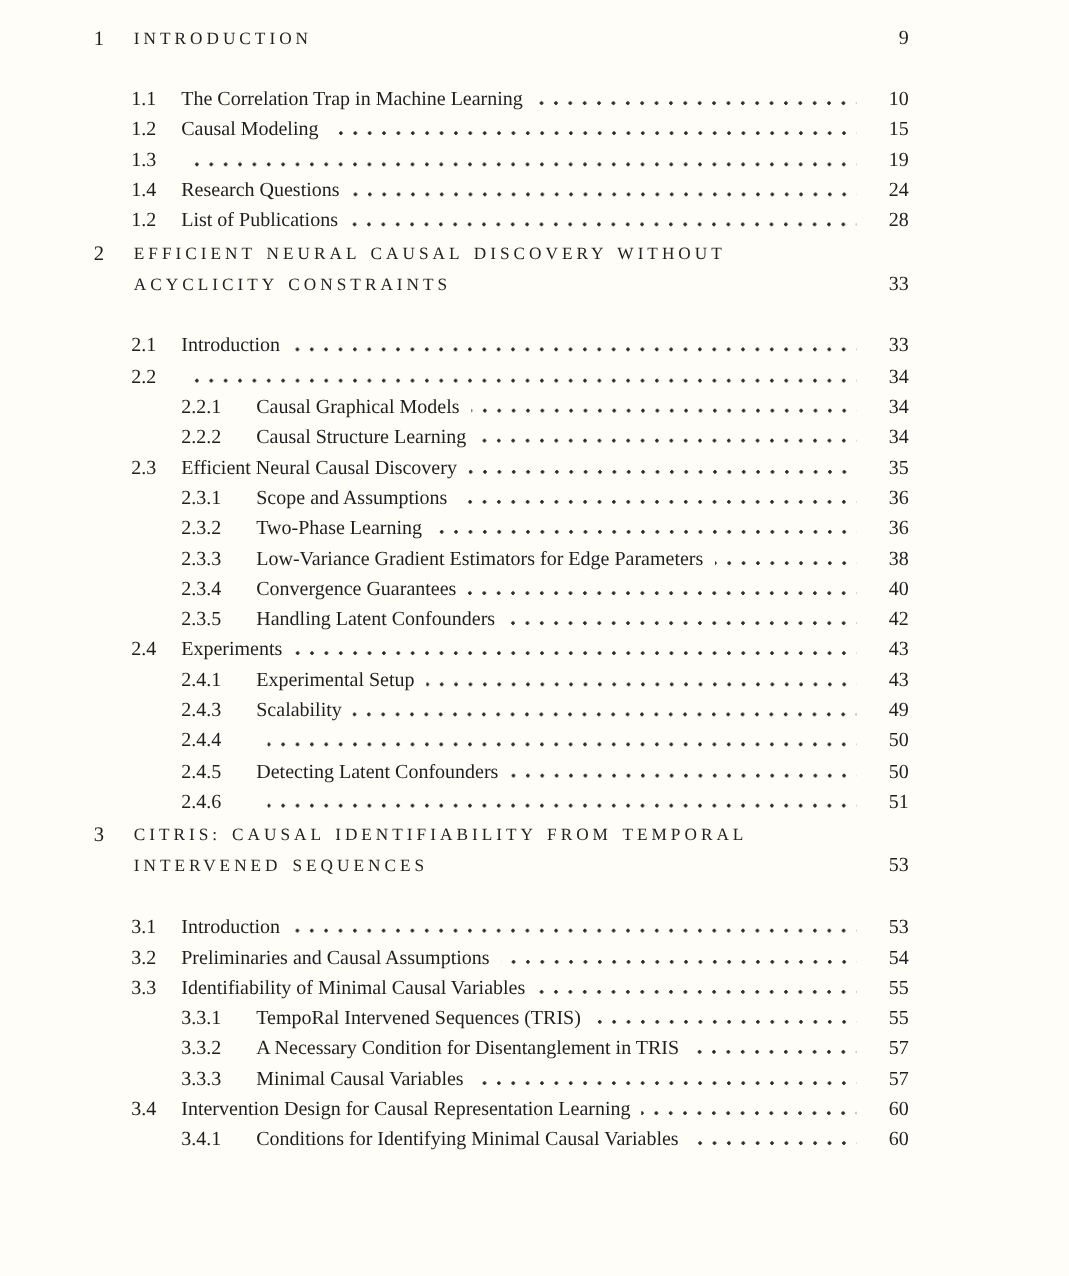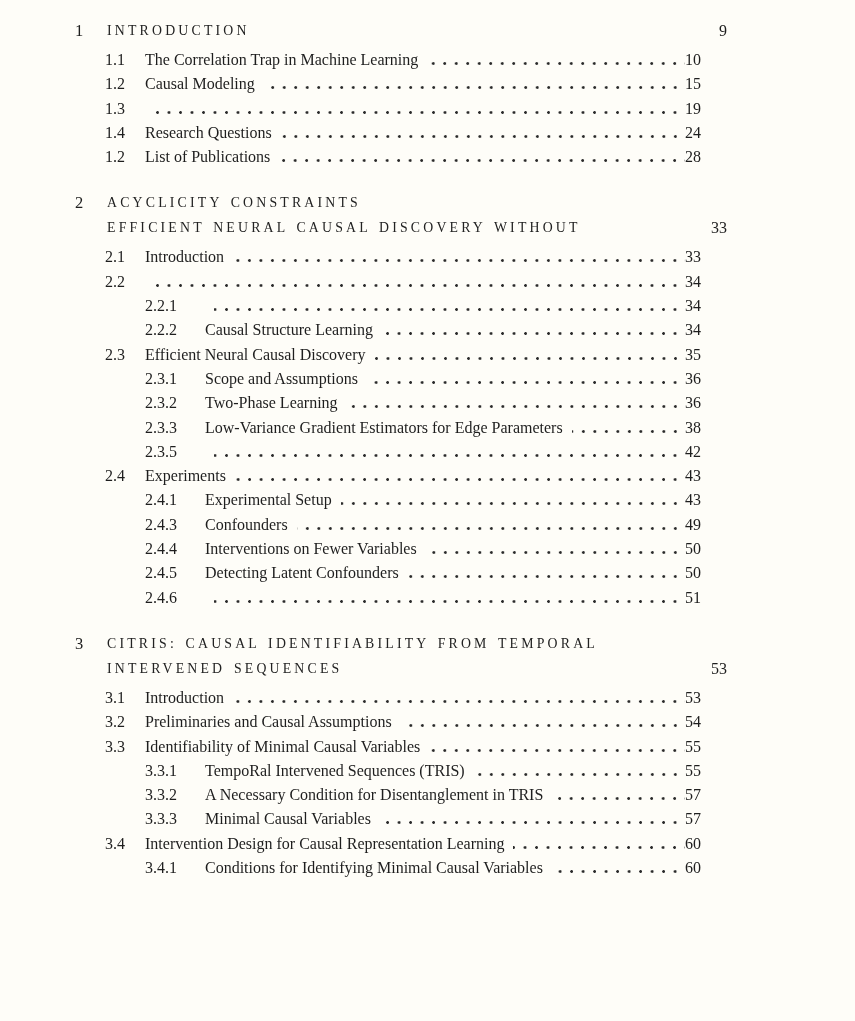--- a/index.html
+++ b/index.html
@@ -48,37 +48,38 @@
 
   
   .row {
     display: flex;
     align-items: baseline;
     height: 24.3px;
     line-height: 24.3px;
     font-size: 16px;
     white-space: nowrap;
   }
-  .row .num   { margin-left: 30px; width: 40px; flex: none; }
+  .row .num   { margin-left: 30px; width: 40px; flex: none; margin-top: 20px; }
   .row[data-level="2"] .num { margin-left: 70px; width: 60px; }
   .row .title { flex: none; }
   .leader {
     flex: 1;
     min-width: 0;
     height: 3px;
     margin-left: 9px;
     align-self: auto;
     background-image: radial-gradient(circle at 1.5px 1.5px, #2b2b2b 1.15px, rgba(0,0,0,0) 1.6px);
     background-size: 11.5px 3px;
     background-repeat: repeat-x;
     background-position: right bottom;
   }
   .pg {
     width: 42px;
     flex: none;
+    text-align: right;
   }
 </style>
 </head>
 <body>
 
 <div class="page">
 
   <section class="chapter">
     <div class="ch-head">
       <span class="ch-num">1</span>
@@ -116,38 +117,39 @@
         <span class="title">List of Publications</span>
         <span class="leader"></span>
         <span class="pg">28</span>
       </div>
   </section>
 
   <section class="chapter">
     <div class="ch-head">
       <span class="ch-num">2</span>
       <span class="ch-titles">
+        <span class="ch-line">EFFICIENT NEURAL CAUSAL DISCOVERY WITHOUT</span>
         <span class="ch-line">ACYCLICITY CONSTRAINTS</span>
-        <span class="ch-line">EFFICIENT NEURAL CAUSAL DISCOVERY WITHOUT</span>
       </span>
       <span class="ch-pg">33</span>
     </div>
     <div class="row" data-level="1">
         <span class="num">2.1</span>
         <span class="title">Introduction</span>
         <span class="leader"></span>
         <span class="pg">33</span>
       </div>
       <div class="row" data-level="1">
         <span class="num">2.2</span>
         <span class="leader"></span>
         <span class="pg">34</span>
       </div>
       <div class="row" data-level="2">
         <span class="num">2.2.1</span>
+        <span class="title">Causal Graphical Models</span>
         <span class="leader"></span>
         <span class="pg">34</span>
       </div>
       <div class="row" data-level="2">
         <span class="num">2.2.2</span>
         <span class="title">Causal Structure Learning</span>
         <span class="leader"></span>
         <span class="pg">34</span>
       </div>
       <div class="row" data-level="1">
@@ -168,45 +170,51 @@
         <span class="leader"></span>
         <span class="pg">36</span>
       </div>
       <div class="row" data-level="2">
         <span class="num">2.3.3</span>
         <span class="title">Low-Variance Gradient Estimators for Edge Parameters</span>
         <span class="leader"></span>
         <span class="pg">38</span>
       </div>
       <div class="row" data-level="2">
+        <span class="num">2.3.4</span>
+        <span class="title">Convergence Guarantees</span>
+        <span class="leader"></span>
+        <span class="pg">40</span>
+      </div>
+      <div class="row" data-level="2">
         <span class="num">2.3.5</span>
+        <span class="title">Handling Latent Confounders</span>
         <span class="leader"></span>
         <span class="pg">42</span>
       </div>
       <div class="row" data-level="1">
         <span class="num">2.4</span>
         <span class="title">Experiments</span>
         <span class="leader"></span>
         <span class="pg">43</span>
       </div>
       <div class="row" data-level="2">
         <span class="num">2.4.1</span>
         <span class="title">Experimental Setup</span>
         <span class="leader"></span>
         <span class="pg">43</span>
       </div>
       <div class="row" data-level="2">
         <span class="num">2.4.3</span>
-        <span class="title">Confounders</span>
+        <span class="title">Scalability</span>
         <span class="leader"></span>
         <span class="pg">49</span>
       </div>
       <div class="row" data-level="2">
         <span class="num">2.4.4</span>
-        <span class="title">Interventions on Fewer Variables</span>
         <span class="leader"></span>
         <span class="pg">50</span>
       </div>
       <div class="row" data-level="2">
         <span class="num">2.4.5</span>
         <span class="title">Detecting Latent Confounders</span>
         <span class="leader"></span>
         <span class="pg">50</span>
       </div>
       <div class="row" data-level="2">

